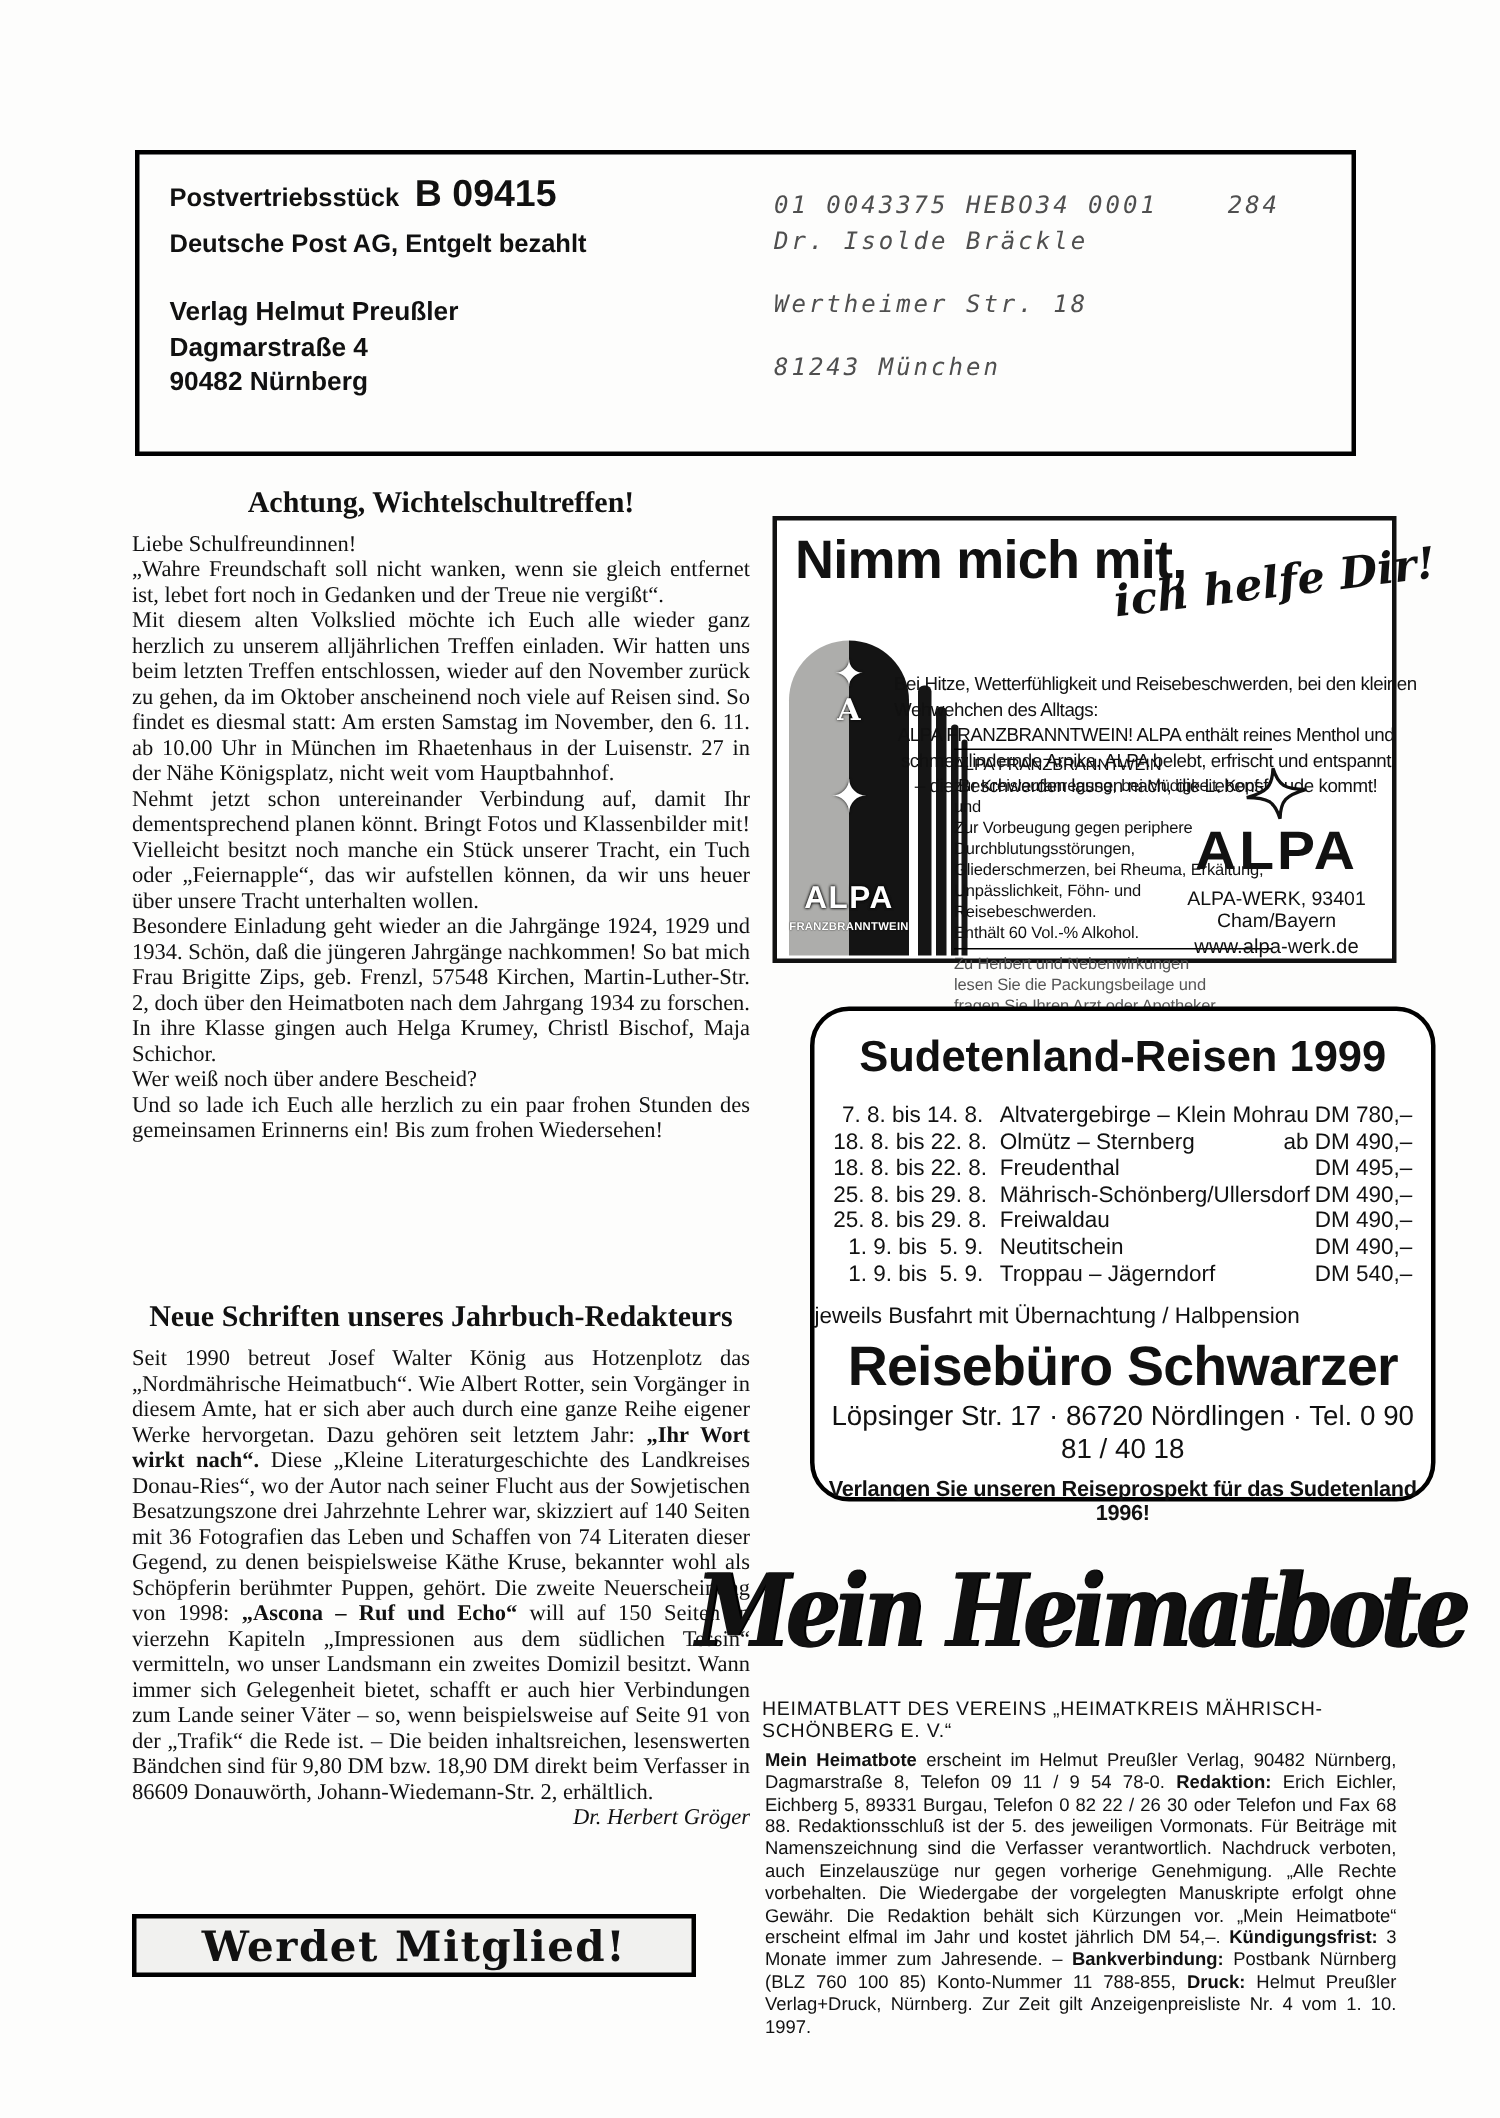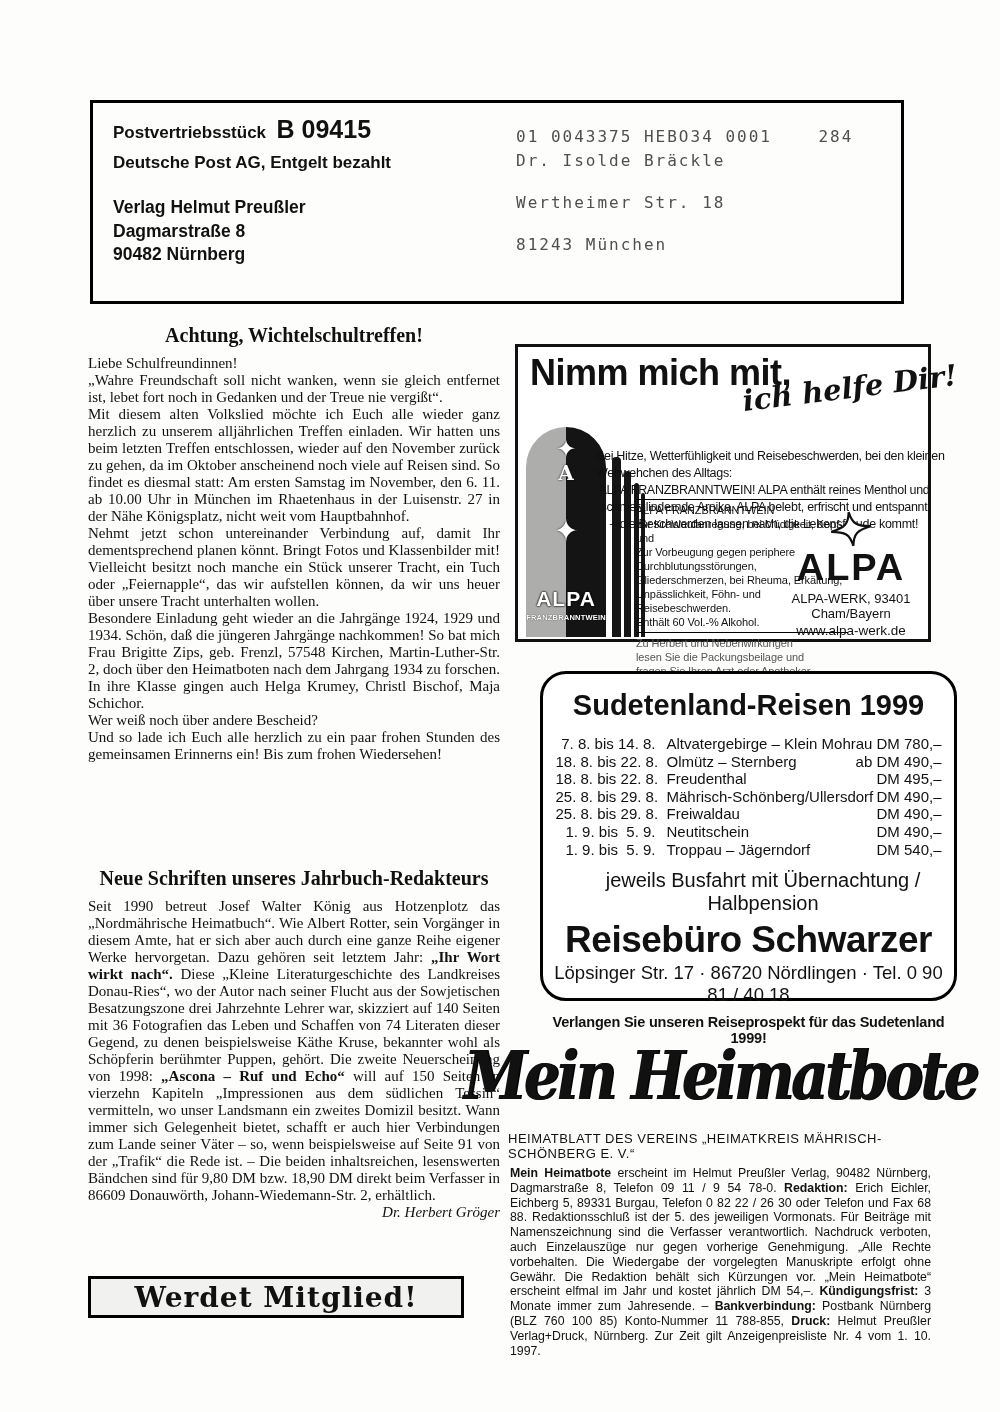--- a/index.html
+++ b/index.html
@@ -10,21 +10,21 @@
     font-family:"Liberation Serif", serif; overflow:hidden;
   }
 
   
   .mailing-box { position:absolute; left:90px; top:100px; width:814px; height:204px; border:3px solid #000; }
   .sender-line1 { position:absolute; left:20px; top:12px; font-family:"Liberation Sans",sans-serif; font-weight:bold; }
   .postmark-label { font-size:17px; }
   .postmark-code  { font-size:25px; margin-left:6px; }
   .sender-line2 { position:absolute; left:20px; top:50px; font-family:"Liberation Sans",sans-serif; font-weight:bold; font-size:17px; }
   .publisher { position:absolute; left:20px; top:93px; font-family:"Liberation Sans",sans-serif; font-weight:bold; font-size:17.5px; line-height:23.5px; }
-  .recipient { position:absolute; left:423px; top:24px; font-family:"DejaVu Sans Mono","Liberation Mono",monospace; font-size:16px; letter-spacing:2px; color:#4f4f4f; }
+  .recipient { position:absolute; left:423px; top:24px; font-family:"DejaVu Sans Mono","Liberation Mono",monospace; font-size:16px; letter-spacing:2px; color:#4f4f4f;font-style:italic; }
   .recipient div { white-space:pre; }
   .recipient .r2 { margin-top:5px; }
   .recipient .r3 { margin-top:23px; }
   .recipient .r4 { margin-top:23px; }
 
   
   .article { position:absolute; left:88px; width:412px; }
   .article-1 { top:323px; }
   .article-2 { top:866px; }
   .article h2 { font-size:20px; line-height:24px; font-weight:bold; text-align:center; margin:0 0 8px; }
@@ -67,21 +67,21 @@
   .alpa-web  { font-size:13.5px; margin-top:2px; }
 
   
   .travel-ad { position:absolute; left:540px; top:671px; width:417px; height:330px; border:3.5px solid #000; border-radius:26px; background:#fff; font-family:"Liberation Sans",sans-serif; }
   .trav-title { margin-top:15px; text-align:center; font-weight:bold; font-size:29px; }
   .trips { margin:13px auto 0; width:386px; font-size:15px; line-height:17.6px; }
   .trip { display:flex; }
   .trip .d { width:100px; text-align:right; white-space:pre; }
   .trip .dest { margin-left:11px; flex:1; }
   .trip .p { text-align:right; white-space:pre; }
-  .trav-note { margin-top:11px; text-align:center; font-size:20px;padding-left:29px; }
+  .trav-note { margin-top:11px; text-align:left; font-size:15px; }
   .trav-agency { margin-top:5px; text-align:center; font-weight:bold; font-size:37px; line-height:40px; letter-spacing:-0.5px; }
   .trav-addr { margin-top:2px; text-align:center; font-size:18.5px; }
   .trav-cta { margin-top:8px; text-align:center; font-weight:bold; font-size:14.5px; letter-spacing:-0.2px; }
 
   
   .masthead { position:absolute; left:508px; top:1024px; width:424px; height:100px; display:flex; align-items:center; justify-content:center; }
   .masthead-logo { font-family:"DejaVu Serif",serif; font-style:italic; font-weight:bold; font-size:57px; letter-spacing:-3px; transform:scaleY(1.18); text-shadow:1.5px 0 0 #000; white-space:nowrap; }
   .masthead-sub { position:absolute; left:508px; top:1131px; width:424px; font-family:"Liberation Sans",sans-serif; font-size:13px; letter-spacing:0.5px; }
 
   
@@ -93,21 +93,21 @@
 <div class="page">
 
   <div class="mailing-box">
     <div class="sender-line1">
       <span class="postmark-label">Postvertriebsstück</span>
       <span class="postmark-code">B 09415</span>
     </div>
     <div class="sender-line2">Deutsche Post AG, Entgelt bezahlt</div>
     <div class="publisher">
       <div>Verlag Helmut Preußler</div>
-      <div>Dagmarstraße 8</div>
+      <div>Dagmarstraße 4</div>
       <div>90482 Nürnberg</div>
     </div>
     <div class="recipient">
       <div class="r1">01 0043375 HEBO34 0001    284</div>
       <div class="r2">Dr. Isolde Bräckle</div>
       <div class="r3">Wertheimer Str. 18</div>
       <div class="r4">81243 München</div>
     </div>
   </div>
 
@@ -217,21 +217,21 @@
         </div>
       <div class="trip">
           <span class="d">1. 9. bis  5. 9.</span>
           <span class="dest">Troppau – Jägerndorf</span>
           <span class="p">DM 540,–</span>
         </div>
     </div>
     <div class="trav-note">jeweils Busfahrt mit Übernachtung / Halbpension</div>
     <div class="trav-agency">Reisebüro Schwarzer</div>
     <div class="trav-addr">Löpsinger Str. 17 · 86720 Nördlingen · Tel. 0 90 81 / 40 18</div>
-    <div class="trav-cta">Verlangen Sie unseren Reiseprospekt für das Sudetenland 1999!</div>
+    <div class="trav-cta">Verlangen Sie unseren Reiseprospekt für das Sudetenland 1996!</div>
   </div>
 
   <div class="masthead">
     <span class="masthead-logo">Mein Heimatbote</span>
   </div>
   <div class="masthead-sub">HEIMATBLATT DES VEREINS „HEIMATKREIS MÄHRISCH-SCHÖNBERG E. V.“</div>
 
   <p class="imprint"><b>Mein Heimatbote</b><span> erscheint im Helmut Preußler Verlag, 90482 Nürnberg, Dagmarstraße 8, Telefon 09 11 / 9 54 78-0. </span><b>Redaktion:</b><span> Erich Eichler, Eichberg 5, 89331 Burgau, Telefon 0 82 22 / 26 30 oder Telefon und Fax 68 88. Redaktionsschluß ist der 5. des jeweiligen Vormonats. Für Beiträge mit Namenszeichnung sind die Verfasser verantwortlich. Nachdruck verboten, auch Einzelauszüge nur gegen vorherige Genehmigung. „Alle Rechte vorbehalten. Die Wiedergabe der vorgelegten Manuskripte erfolgt ohne Gewähr. Die Redaktion behält sich Kürzungen vor. „Mein Heimatbote“ erscheint elfmal im Jahr und kostet jährlich DM 54,–. </span><b>Kündigungsfrist:</b><span> 3 Monate immer zum Jahresende. – </span><b>Bankverbindung:</b><span> Postbank Nürnberg (BLZ 760 100 85) Konto-Nummer 11 788-855, </span><b>Druck:</b><span> Helmut Preußler Verlag+Druck, Nürnberg. Zur Zeit gilt Anzeigenpreisliste Nr. 4 vom 1. 10. 1997.</span></p>
 
 </div>

